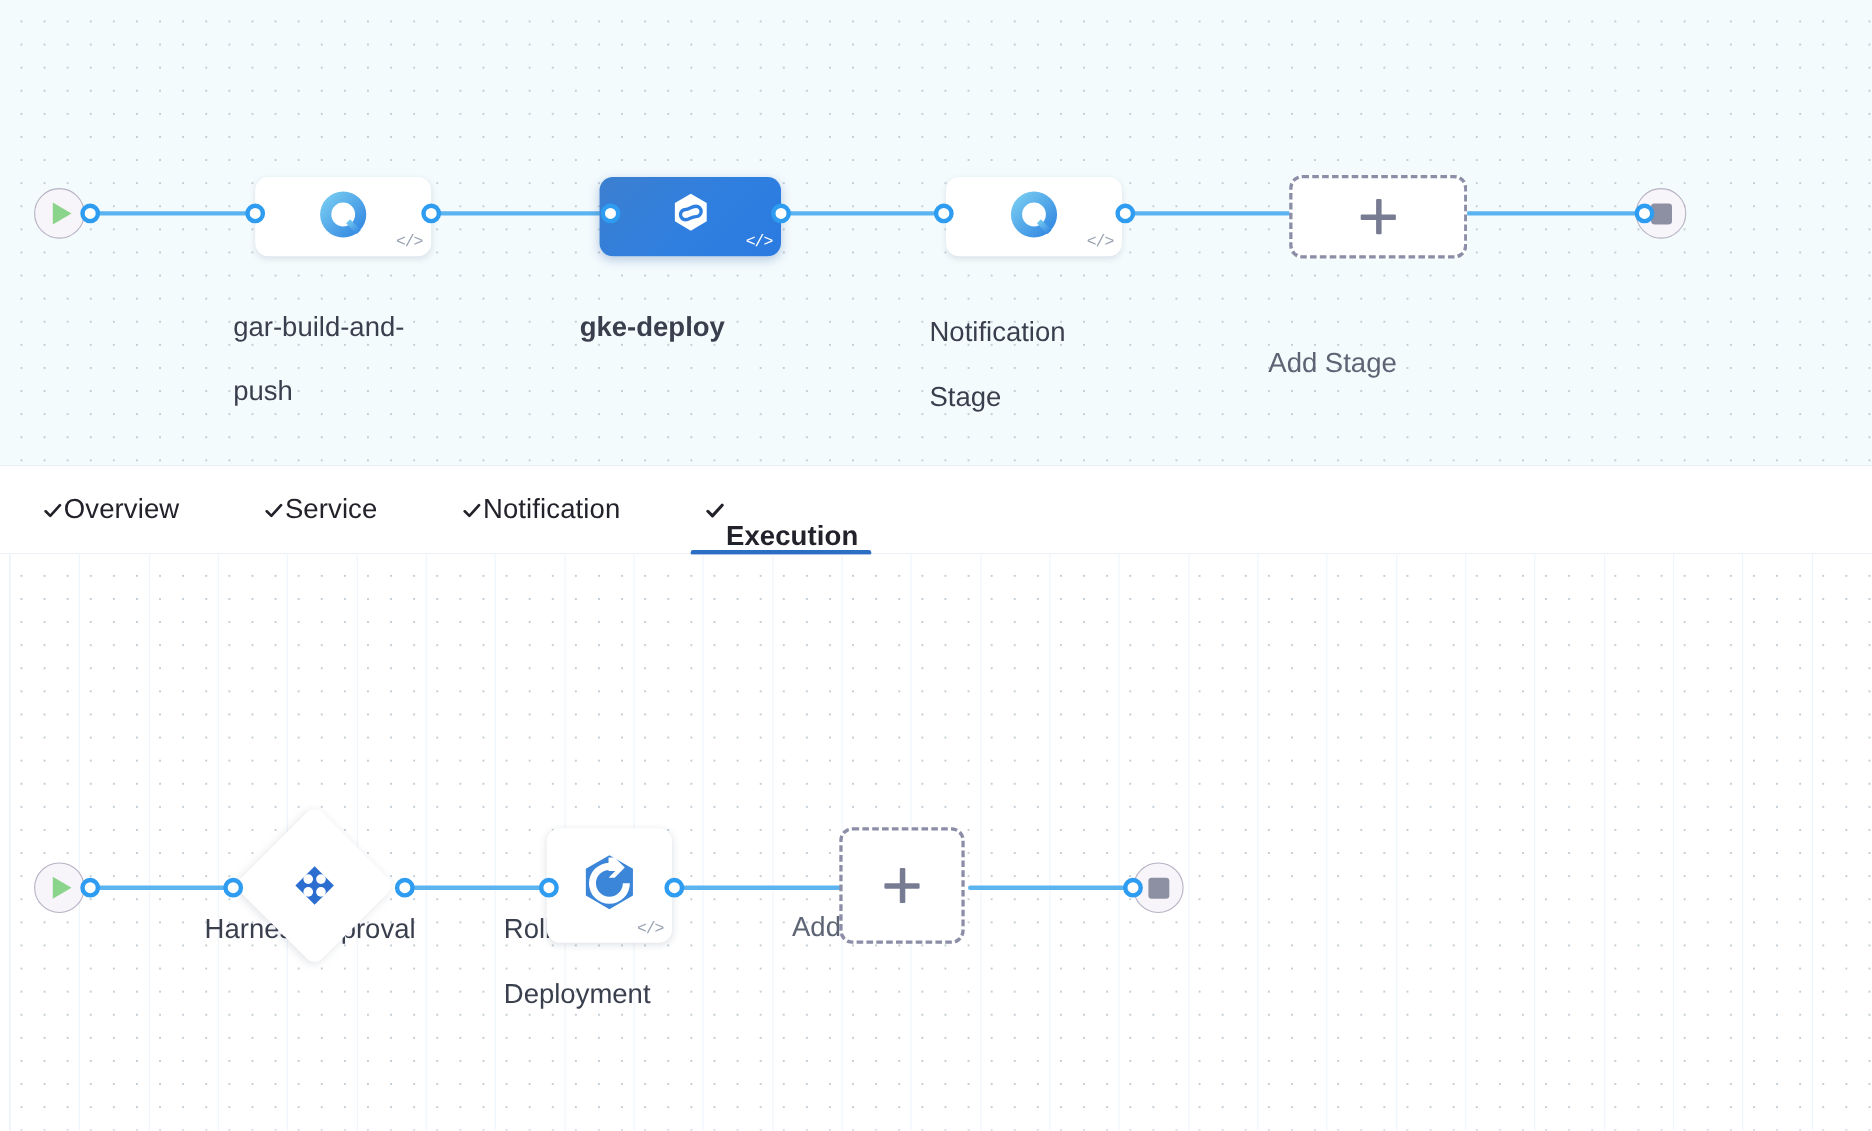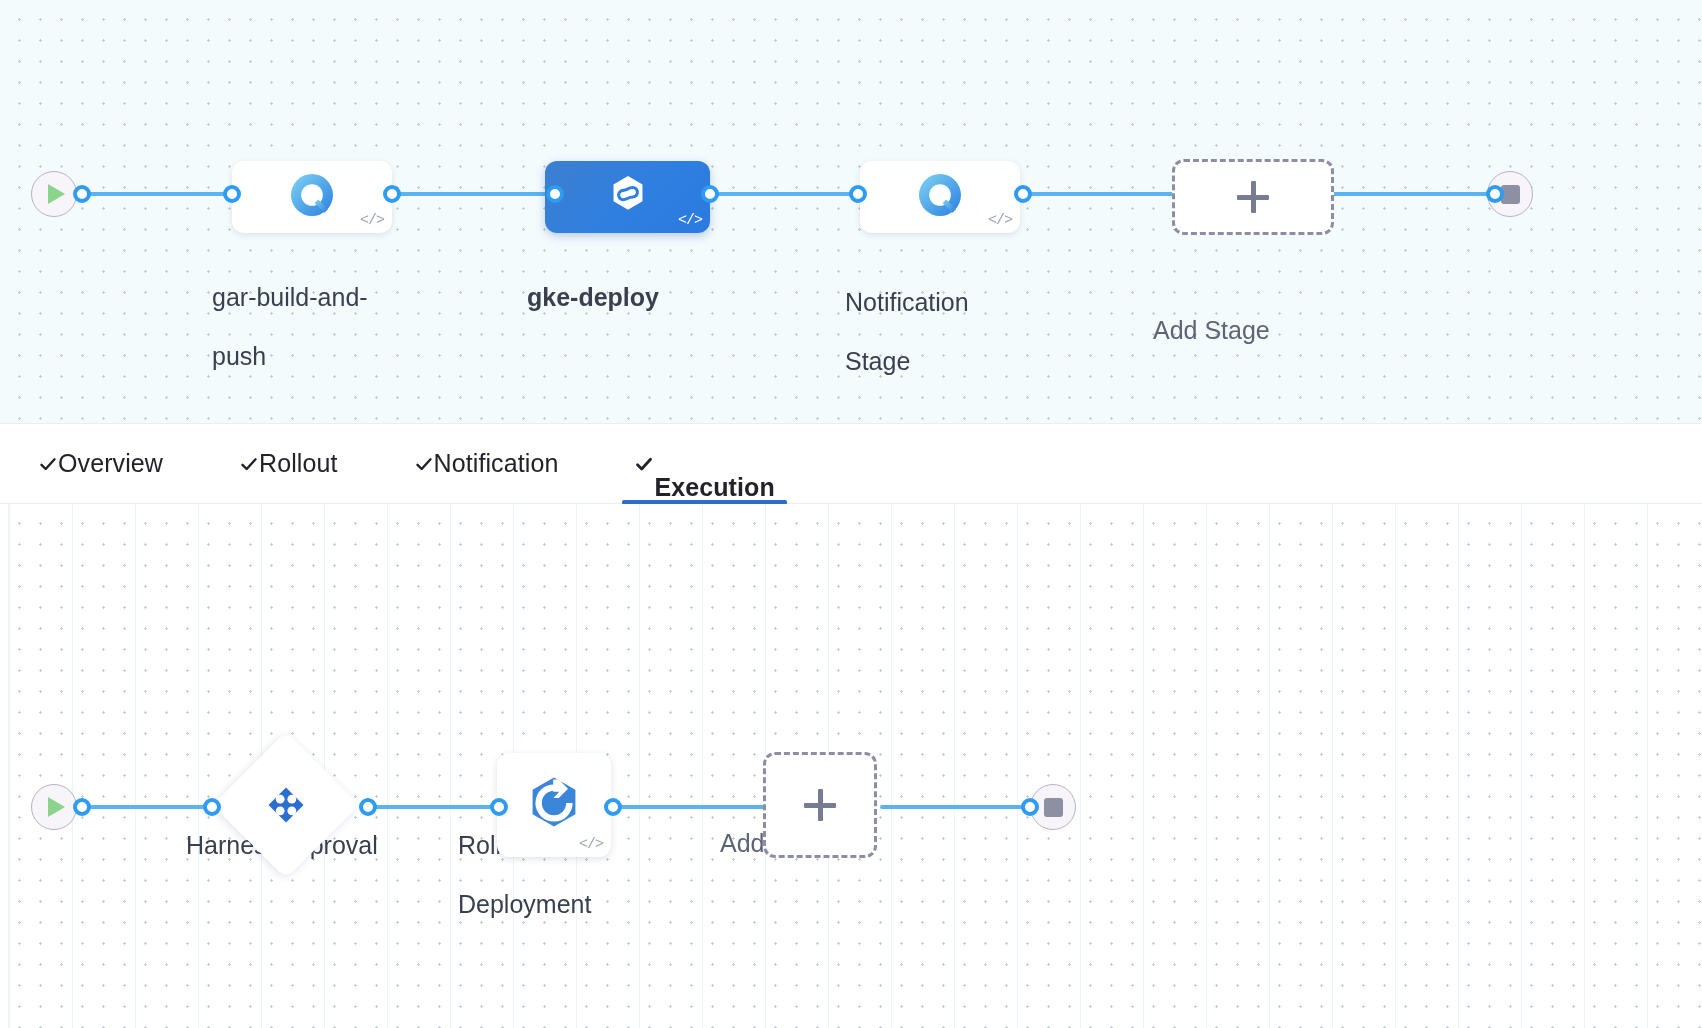--- a/index.html
+++ b/index.html
@@ -328,21 +328,21 @@
       </span>
       <span class="tab-label">Overview</span>
     </div>
 
     <div class="tab">
       <span class="tab-check">
         <svg width="20" height="20" viewBox="0 0 20 20">
             <path fill="none" stroke="currentColor" stroke-width="2.4" stroke-linecap="round" stroke-linejoin="round" d="M3.5 10.8 7.7 15 16.5 5.3"></path>
           </svg>
       </span>
-      <span class="tab-label">Rollout</span>
+      <span class="tab-label">Service</span>
     </div>
 
     <div class="tab">
       <span class="tab-check">
         <svg width="20" height="20" viewBox="0 0 20 20">
             <path fill="none" stroke="currentColor" stroke-width="2.4" stroke-linecap="round" stroke-linejoin="round" d="M3.5 10.8 7.7 15 16.5 5.3"></path>
           </svg>
       </span>
       <span class="tab-label">Notification</span>
     </div>

